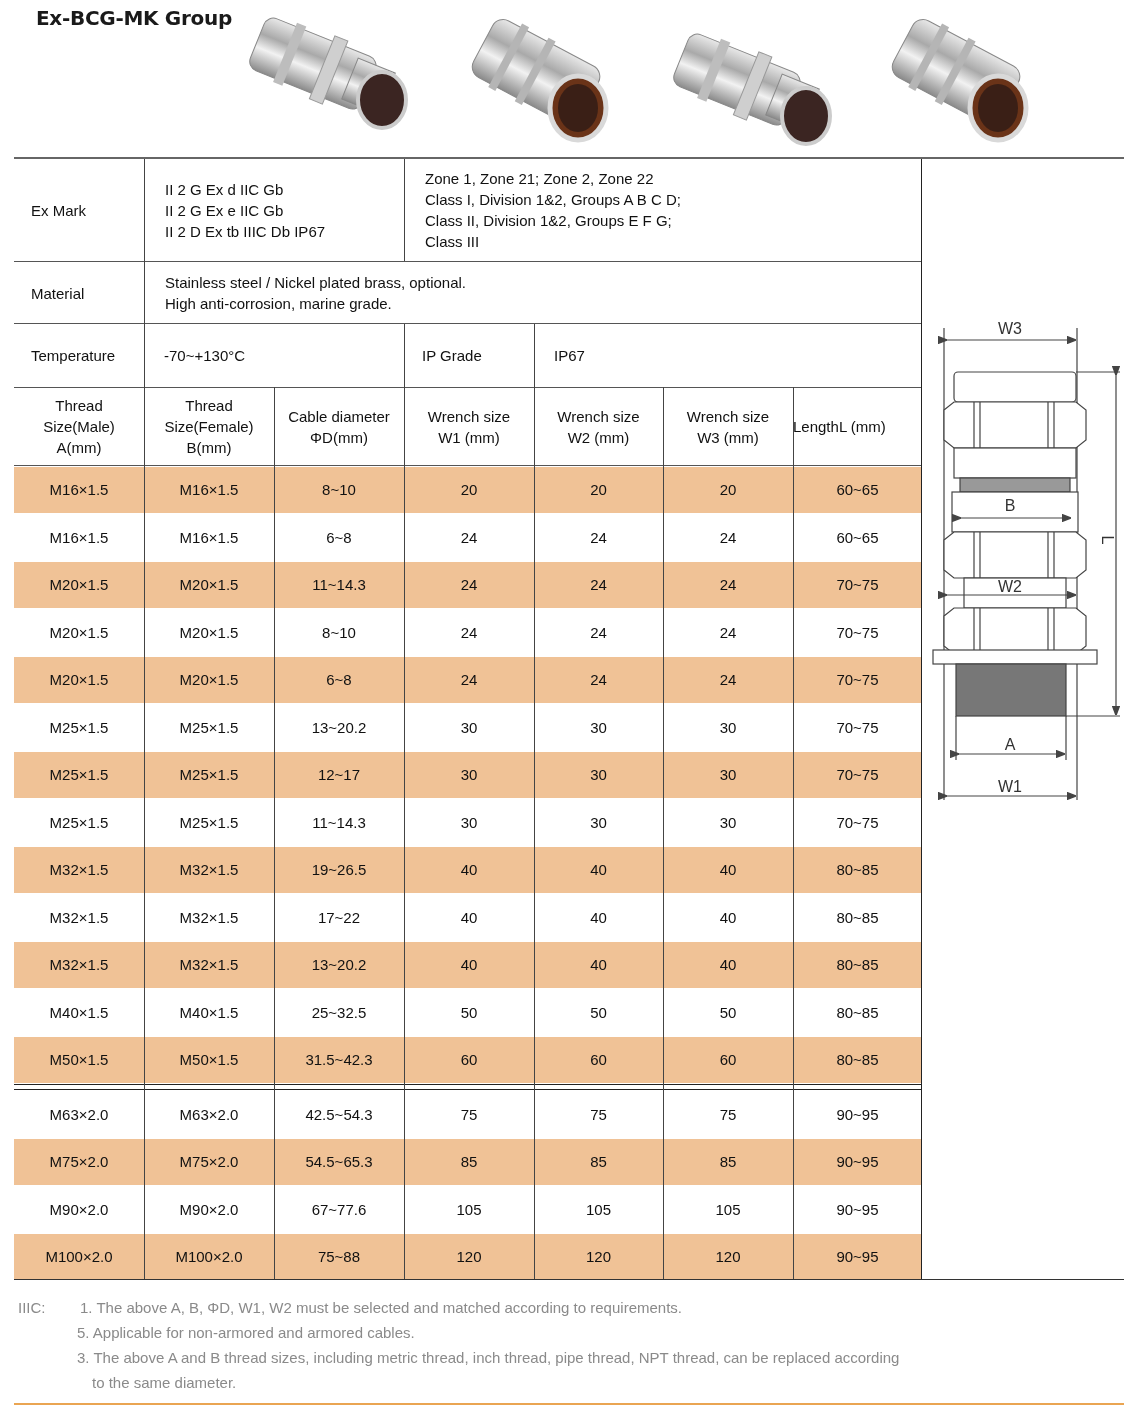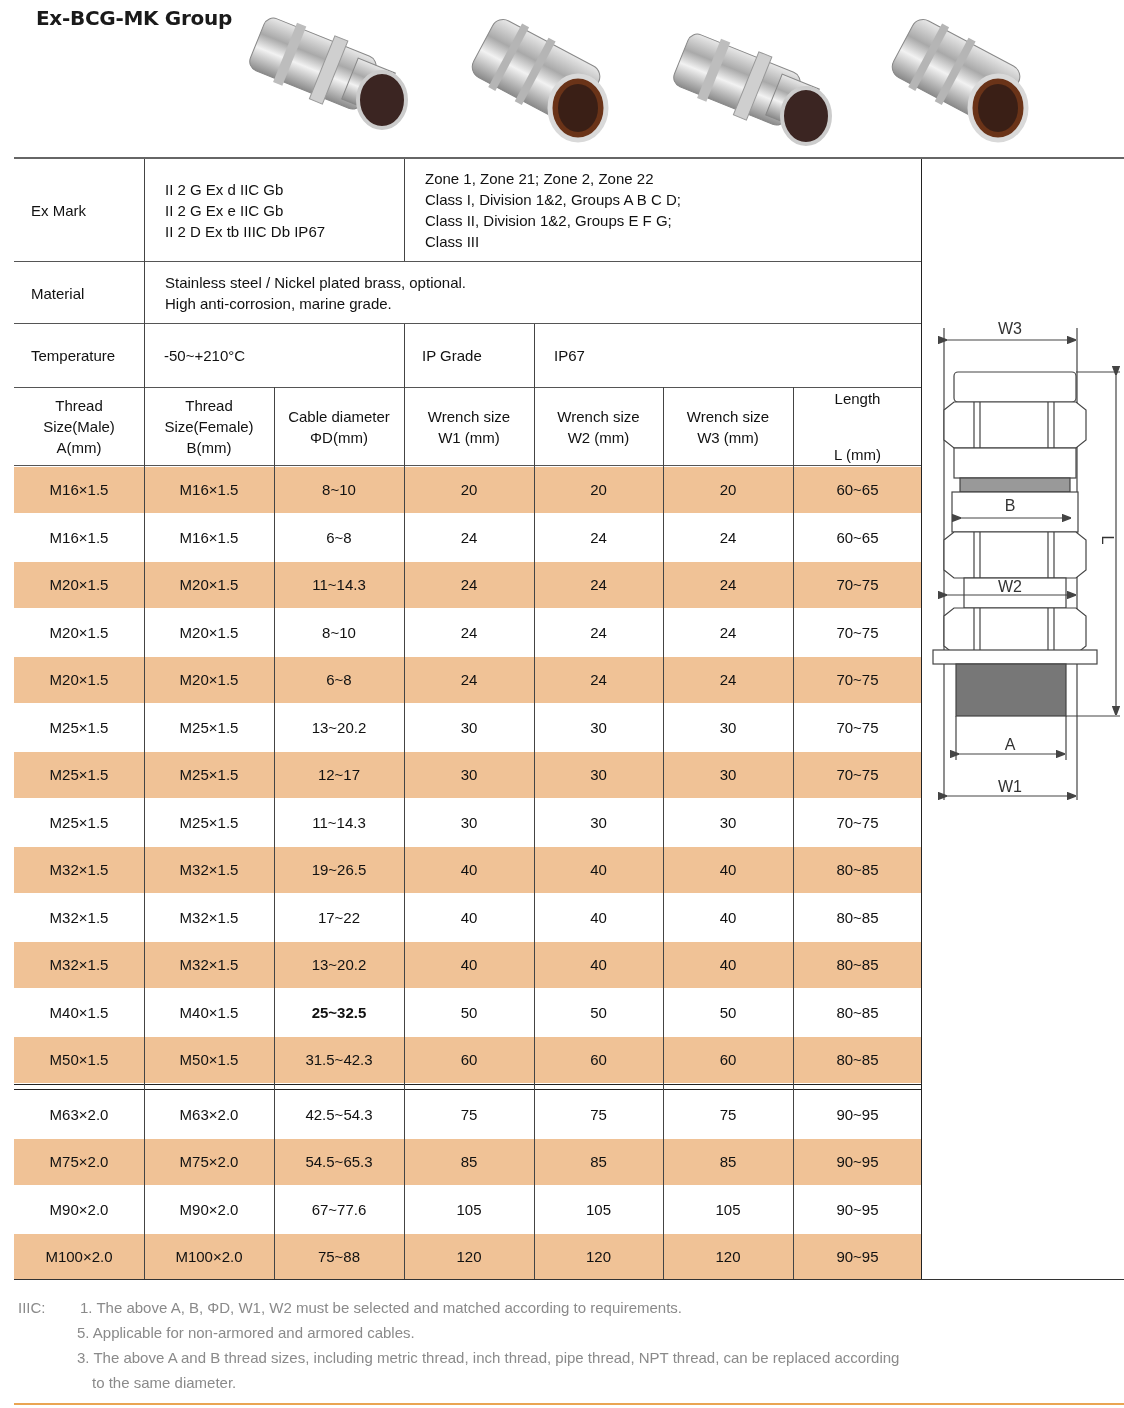--- a/index.html
+++ b/index.html
@@ -87,21 +87,21 @@
   <div class="hline" style="left:14px;top:261px;width:908px"></div>
 
   <div class="cell lbl" style="left:14px;top:262px;width:130px;height:62px">Material</div>
   <div class="cell" style="left:144px;top:262px;width:778px;height:62px;padding-left:21px;flex-direction:column;align-items:flex-start;justify-content:center">
     <div>Stainless steel / Nickel plated brass,  optional.</div>
     <div>High anti-corrosion, marine grade.</div>
   </div>
   <div class="hline" style="left:14px;top:323px;width:908px"></div>
 
   <div class="cell lbl" style="left:14px;top:324px;width:130px;height:63px">Temperature</div>
-  <div class="cell left" style="left:144px;top:324px;width:260px;height:63px">-50~+210°C</div>
+  <div class="cell left" style="left:144px;top:324px;width:260px;height:63px">-70~+130°C</div>
   <div class="cell left" style="left:402px;top:324px;width:130px;height:63px">IP Grade</div>
   <div class="cell left" style="left:534px;top:324px;width:388px;height:63px">IP67</div>
   <div class="hline" style="left:14px;top:387px;width:908px"></div>
 
   <div id="header-row">
       <div class="cell center" style="left: 14px; top: 388px; width: 130px; height: 77px; flex-direction: column; justify-content: center;">
         <div>Thread</div>
         <div>Size(Male)</div>
         <div>A(mm)</div>
       </div>
@@ -119,21 +119,21 @@
         <div>W1 (mm)</div>
       </div>
       <div class="cell center" style="left: 534px; top: 388px; width: 129px; height: 77px; flex-direction: column; justify-content: center;">
         <div>Wrench size</div>
         <div>W2 (mm)</div>
       </div>
       <div class="cell center" style="left: 663px; top: 388px; width: 130px; height: 77px; flex-direction: column; justify-content: center;">
         <div>Wrench size</div>
         <div>W3 (mm)</div>
       </div>
-      <div class="cell center" style="left: 793px; top: 388px; width: 129px; height: 77px; flex-direction: column; justify-content: space-between;">
+      <div class="cell center" style="left: 793px; top: 388px; width: 129px; height: 77px; flex-direction: row; justify-content: flex-start;">
         <div>Length</div>
         <div>L (mm)</div>
       </div>
     </div>
   <div class="hline" style="left:14px;top:465px;width:908px"></div>
 
   <div id="data-rows">
       <div class="stripe" style="left: 14px; top: 467px; width: 908px; height: 45.5px;"></div>
       <div>
         <div class="cell center" style="left: 14px; top: 466px; width: 130px; height: 47.5px;">M16×1.5</div>
@@ -235,21 +235,21 @@
         <div class="cell center" style="left: 144px; top: 941px; width: 130px; height: 47.5px;">M32×1.5</div>
         <div class="cell center" style="left: 274px; top: 941px; width: 130px; height: 47.5px;">13~20.2</div>
         <div class="cell center" style="left: 404px; top: 941px; width: 130px; height: 47.5px;">40</div>
         <div class="cell center" style="left: 534px; top: 941px; width: 129px; height: 47.5px;">40</div>
         <div class="cell center" style="left: 663px; top: 941px; width: 130px; height: 47.5px;">40</div>
         <div class="cell center" style="left: 793px; top: 941px; width: 129px; height: 47.5px;">80~85</div>
       </div>
       <div>
         <div class="cell center" style="left: 14px; top: 988.5px; width: 130px; height: 47.5px;">M40×1.5</div>
         <div class="cell center" style="left: 144px; top: 988.5px; width: 130px; height: 47.5px;">M40×1.5</div>
-        <div class="cell center" style="left: 274px; top: 988.5px; width: 130px; height: 47.5px; font-weight: bold;">25~32.5</div>
+        <div class="cell center" style="left: 274px; top: 988.5px; width: 130px; height: 47.5px;">25~32.5</div>
         <div class="cell center" style="left: 404px; top: 988.5px; width: 130px; height: 47.5px;">50</div>
         <div class="cell center" style="left: 534px; top: 988.5px; width: 129px; height: 47.5px;">50</div>
         <div class="cell center" style="left: 663px; top: 988.5px; width: 130px; height: 47.5px;">50</div>
         <div class="cell center" style="left: 793px; top: 988.5px; width: 129px; height: 47.5px;">80~85</div>
       </div>
       <div class="stripe" style="left: 14px; top: 1037px; width: 908px; height: 45.5px;"></div>
       <div>
         <div class="cell center" style="left: 14px; top: 1036px; width: 130px; height: 47.5px;">M50×1.5</div>
         <div class="cell center" style="left: 144px; top: 1036px; width: 130px; height: 47.5px;">M50×1.5</div>
         <div class="cell center" style="left: 274px; top: 1036px; width: 130px; height: 47.5px;">31.5~42.3</div>

